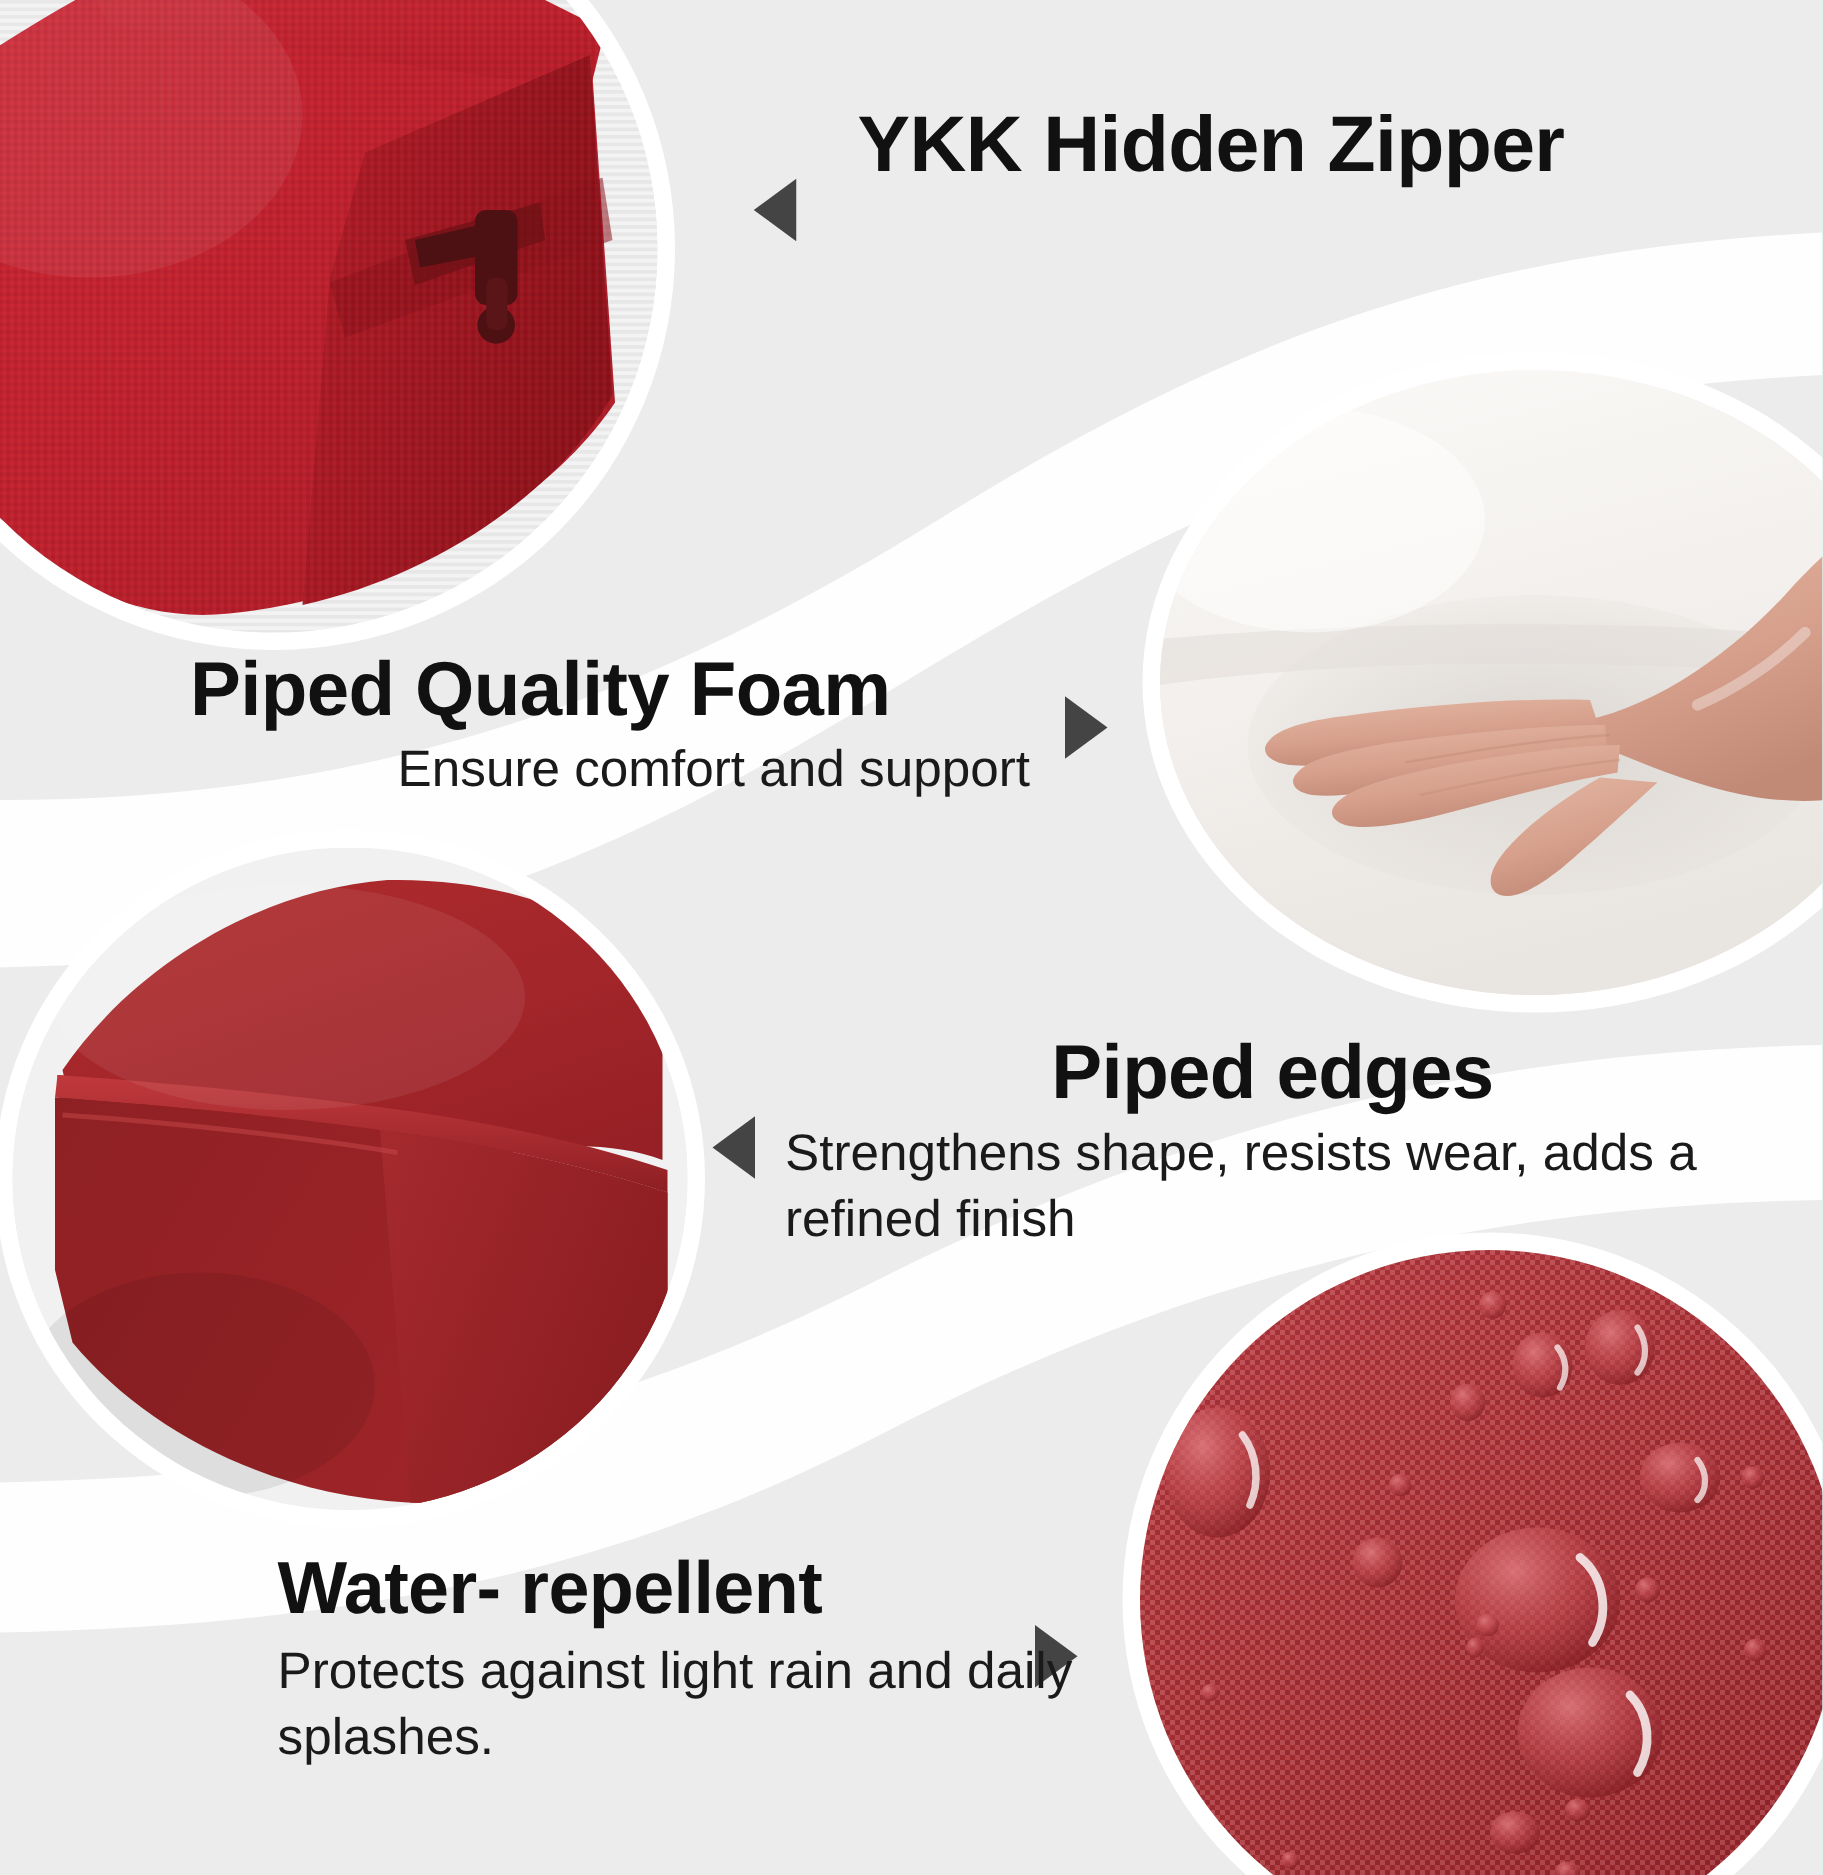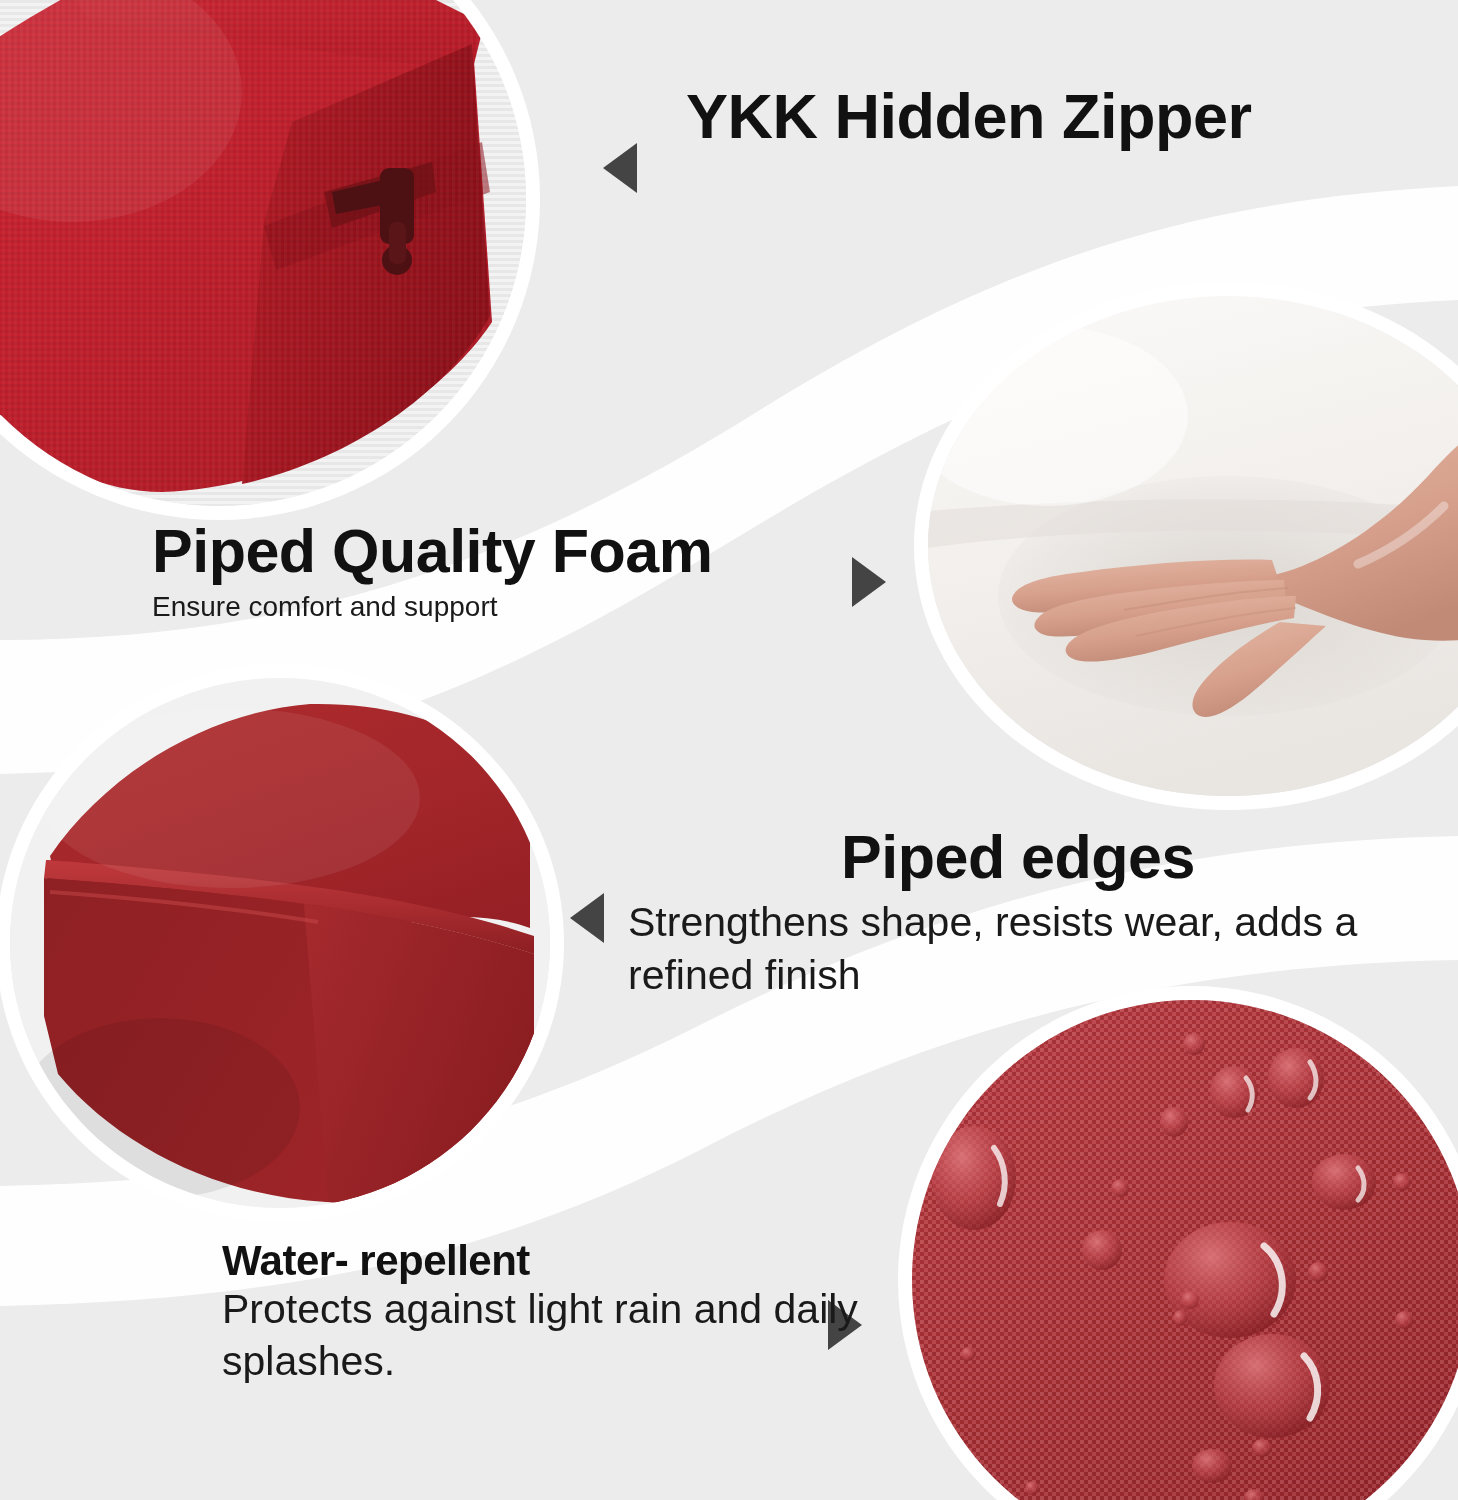--- a/index.html
+++ b/index.html
@@ -100,33 +100,33 @@
 
   
   #block-zipper { left: 686px; top: 84px; width: 700px; }
   #block-zipper .heading { font-size: 63px; }
   #block-zipper .sub { font-size: 41px; margin-top: 10px; }
   #arrow-zipper { left: 603px; top: 143px; }
 
   
   #block-foam { left: 152px; top: 520px; width: 700px; text-align: left; }
   #block-foam .heading { font-size: 61px; }
-  #block-foam .sub { font-size: 28px; margin-top: 8px; text-align: left; width: 672px; }
+  #block-foam .sub { font-size: 41px; margin-top: 8px; text-align: right; width: 672px; }
   #arrow-foam { left: 852px; top: 557px; }
 
   
   #block-piped { left: 628px; top: 826px; width: 780px; }
   #block-piped .heading { font-size: 61px; text-align: center; }
   #block-piped .sub { font-size: 41px; margin-top: 8px; line-height: 1.28; }
   #arrow-piped { left: 570px; top: 893px; }
 
   
   #block-water { left: 222px; top: 1240px; width: 640px; }
-  #block-water .heading { font-size: 42px; }
-  #block-water .sub { font-size: 41px; line-height: 1.28; }
+  #block-water .heading { font-size: 59px; }
+  #block-water .sub { font-size: 41px; margin-top: 10px; line-height: 1.28; }
   #arrow-water { left: 828px; top: 1300px; }
 </style>
 </head>
 <body>
 
 <div id="stage">
 
   <svg class="bg-layer" viewBox="0 0 1458 1500" preserveAspectRatio="none">
     <rect x="0" y="0" width="1458" height="1500" fill="#ececec"></rect>
     <path d="M1458,240 C1180,255 980,330 760,470 C560,600 360,690 120,700 L0,700 L0,1500 L1458,1500 Z" fill="#ececec"></path>

